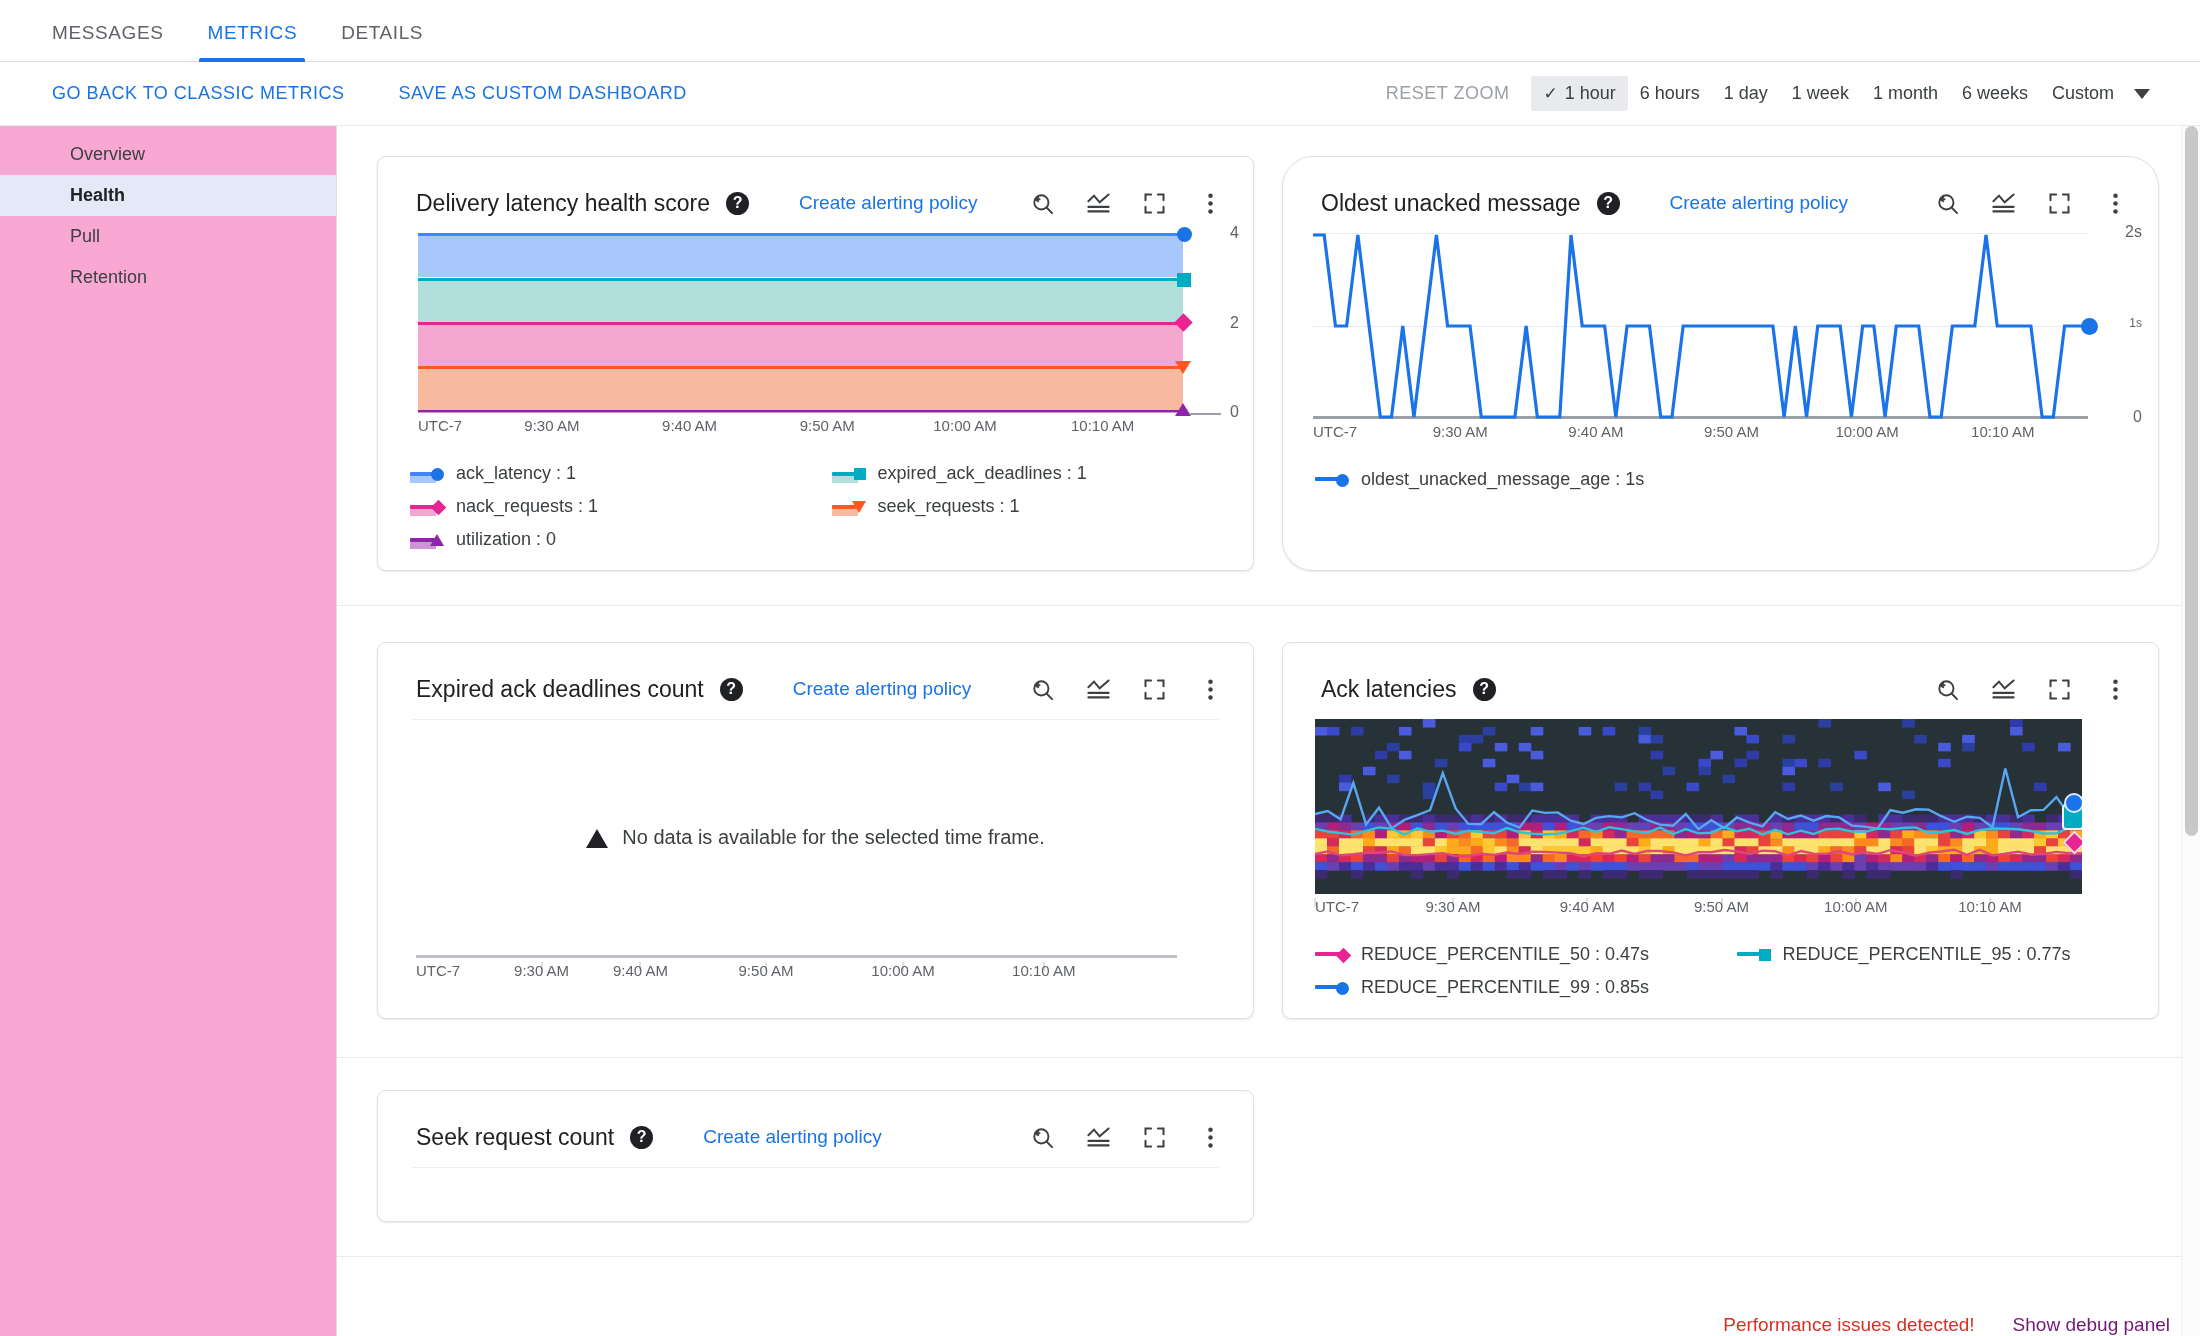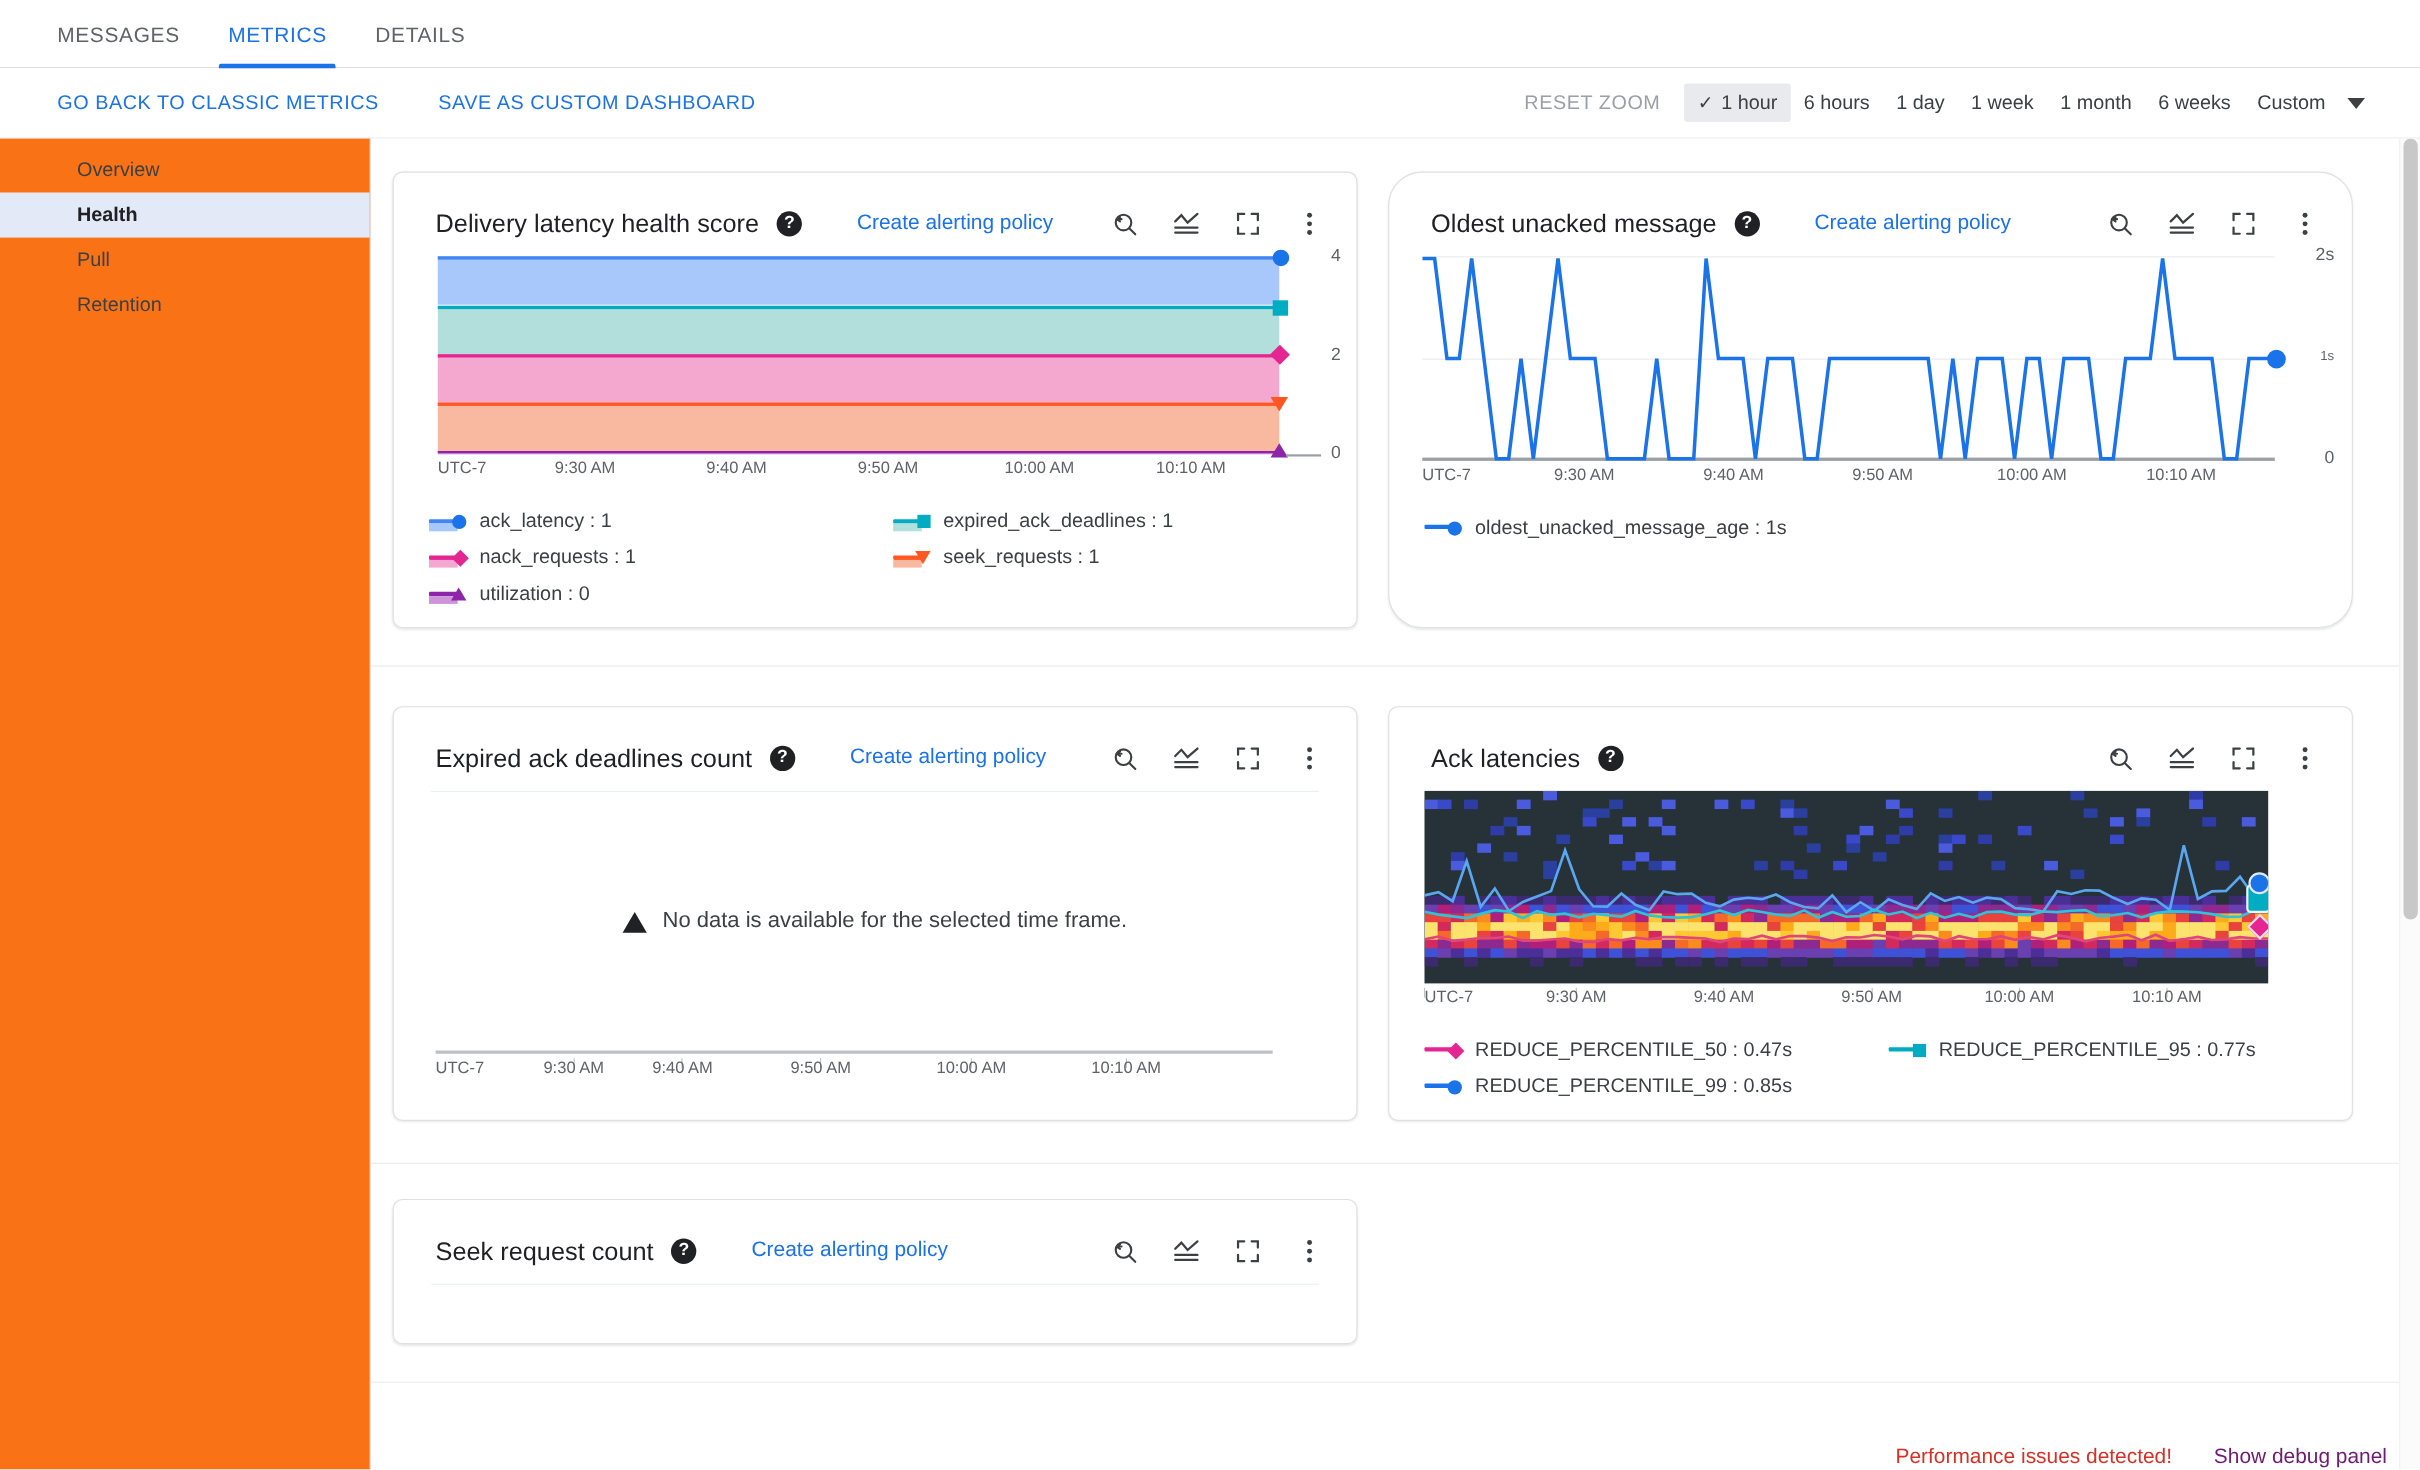--- a/index.html
+++ b/index.html
@@ -84,21 +84,21 @@
   }
 
   
   .body-row { display: flex; height: 1210px; }
 
   .sidebar {
     width: 337px;
     flex: 0 0 337px;
     border-right: 1px solid #e0e0e0;
     padding-top: 8px;
-    background: #f97316;
+    background: #f9a8d4;
   }
   .side-item {
     height: 41px;
     display: flex;
     align-items: center;
     padding-left: 70px;
     font-size: 18px;
     color: #3c4043;
     cursor: pointer;
   }
@@ -115,21 +115,21 @@
     padding: 30px 0 34px 0;
     display: flex;
   }
   .section:last-child { border-bottom: none; }
 
   .card {
     background: #fff;
     border: 1px solid #e0e0e0;
     border-radius: 9px;
     box-shadow: 0 1px 2px rgba(60,64,67,.12);
-    margin-left: 20px;
+    margin-left: 40px;
     width: 877px;
     flex: 0 0 877px;
     padding: 0 0 14px 0;
   }
   .card-head {
     display: flex;
     align-items: center;
     padding: 26px 26px 10px 38px;
     height: 76px;
   }

